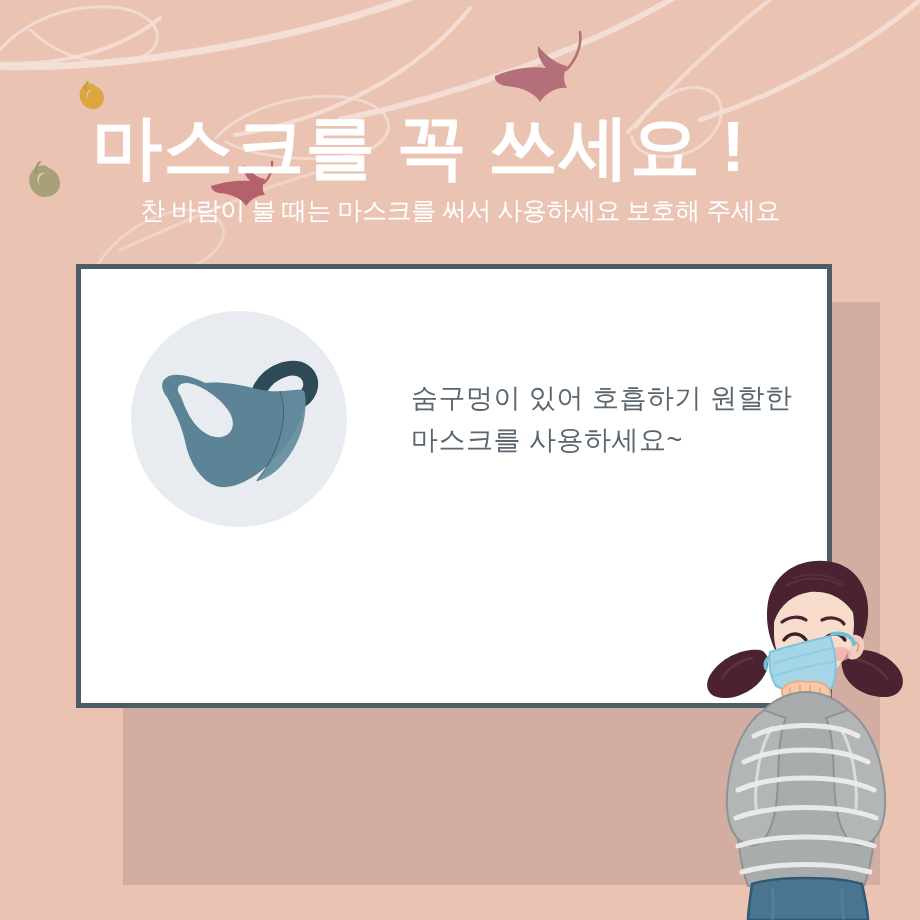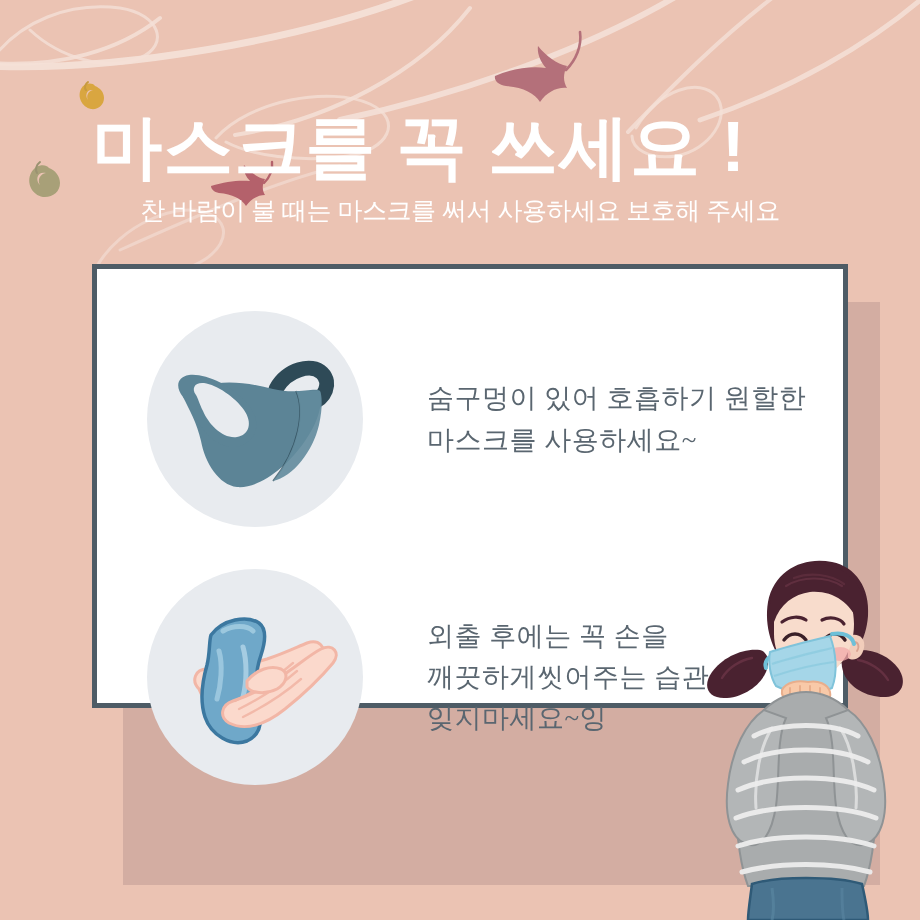--- a/index.html
+++ b/index.html
@@ -29,22 +29,22 @@
   }
 
   
   .back-panel{
     position:absolute;left:123px;top:302px;width:757px;height:583px;
     background:#D3ADA2;
   }
 
   
   .card{
-    position:absolute;left:92px;top:264px;width:756px;height:444px;
-    background:#FFFFFF;border:5px solid #4E5C66;box-sizing:border-box;font-family:Liberation Serif, serif;
+    position:absolute;left:76px;top:264px;width:756px;height:444px;
+    background:#FFFFFF;border:5px solid #4E5C66;box-sizing:border-box;
   }
 
   
   .row{position:absolute;display:flex;align-items:center;}
   .row-mask{left:50px;top:42px;}
   .row-wash{left:50px;top:300px;}
 
   .icon-circle{
     width:216px;height:216px;border-radius:50%;
     background:#E8EBEF;position:relative;flex:0 0 auto;
@@ -136,55 +136,20 @@
 
           <path d="M149,80 C158,100 152,138 126,170" fill="none" stroke="#2E4A57" stroke-width="1.6" opacity=".75"></path>
 
           <path d="M149,80 C158,100 152,138 126,170 C146,166 166,140 172,114 C176,96 175,84 173,80 Z" fill="#628B9C" opacity=".9"></path>
         </svg>
       </div>
       <div class="row-text">숨구멍이 있어 호흡하기 원할한
 마스크를 사용하세요~</div>
     </div>
 
-    <div class="row row-wash">
-      <div class="icon-circle">
-        <svg width="216" height="216" viewBox="0 0 216 216">
-
-          <path d="M52,120 C44,112 48,100 60,100 C78,100 100,96 120,90
-                   C138,84 150,78 160,74 C172,70 180,78 174,88
-                   C168,98 150,112 132,122 C110,134 86,142 70,138
-                   C58,134 54,126 52,120 Z" fill="#FBD9CC" stroke="#F2B6A6" stroke-width="3" stroke-linejoin="round"></path>
-
-          <path d="M64,66 C76,50 100,46 112,54 C120,60 118,74 114,86
-                   C109,100 108,116 112,132 C116,150 114,166 100,172
-                   C84,178 64,166 58,148 C52,130 56,110 60,96
-                   C63,84 62,72 64,66 Z" fill="#6FA8C9" stroke="#3C78A0" stroke-width="3.5" stroke-linejoin="round"></path>
-          <path d="M76,62 C86,56 100,56 106,62" fill="none" stroke="#A8D0E4" stroke-width="5" stroke-linecap="round" opacity=".8"></path>
-          <path d="M72,82 C76,96 74,116 70,130" fill="none" stroke="#A8D0E4" stroke-width="5" stroke-linecap="round" opacity=".75"></path>
-          <path d="M96,78 C100,92 100,112 96,128" fill="none" stroke="#BCDCEC" stroke-width="5" stroke-linecap="round" opacity=".7"></path>
-
-          <path d="M82,154 C72,148 74,136 86,132 C104,126 126,114 142,102
-                   C156,92 166,84 174,80 C186,74 194,84 186,94
-                   C176,106 158,124 138,140 C118,156 98,162 82,154 Z" fill="#FBD9CC" stroke="#F2B6A6" stroke-width="3" stroke-linejoin="round"></path>
-
-          <g fill="none" stroke="#F2B6A6" stroke-width="2.4" stroke-linecap="round" opacity=".9">
-            <path d="M96,148 C116,138 138,124 154,110"></path>
-            <path d="M92,140 C112,130 134,116 150,102"></path>
-            <path d="M88,132 C108,122 130,108 146,94"></path>
-          </g>
-
-          <path d="M100,112 C110,100 124,96 134,100 C142,104 140,114 130,120
-                   C118,126 104,124 100,118 Z" fill="#FBD9CC" stroke="#F2B6A6" stroke-width="3" stroke-linejoin="round"></path>
-        </svg>
-      </div>
-      <div class="row-text">외출 후에는 꼭 손을
-깨끗하게씻어주는 습관
-잊지마세요~잉</div>
-    </div>
   </div>
 
   <svg class="girl" width="230" height="380" viewBox="0 0 230 380">
 
     <path d="M78,62 C84,30 114,16 142,22 C166,27 180,48 178,76
              C176,100 166,116 150,124 L96,124 C82,112 74,86 78,62 Z" fill="#4A2230"></path>
 
     <path d="M70,110 C52,108 32,118 22,132 C12,146 18,158 34,158
              C52,158 70,146 76,132 C80,122 78,112 70,110 Z" fill="#4A2230"></path>
     <path d="M62,118 C50,120 38,128 32,138" fill="none" stroke="#6A3546" stroke-width="2.4" stroke-linecap="round" opacity=".8"></path>

